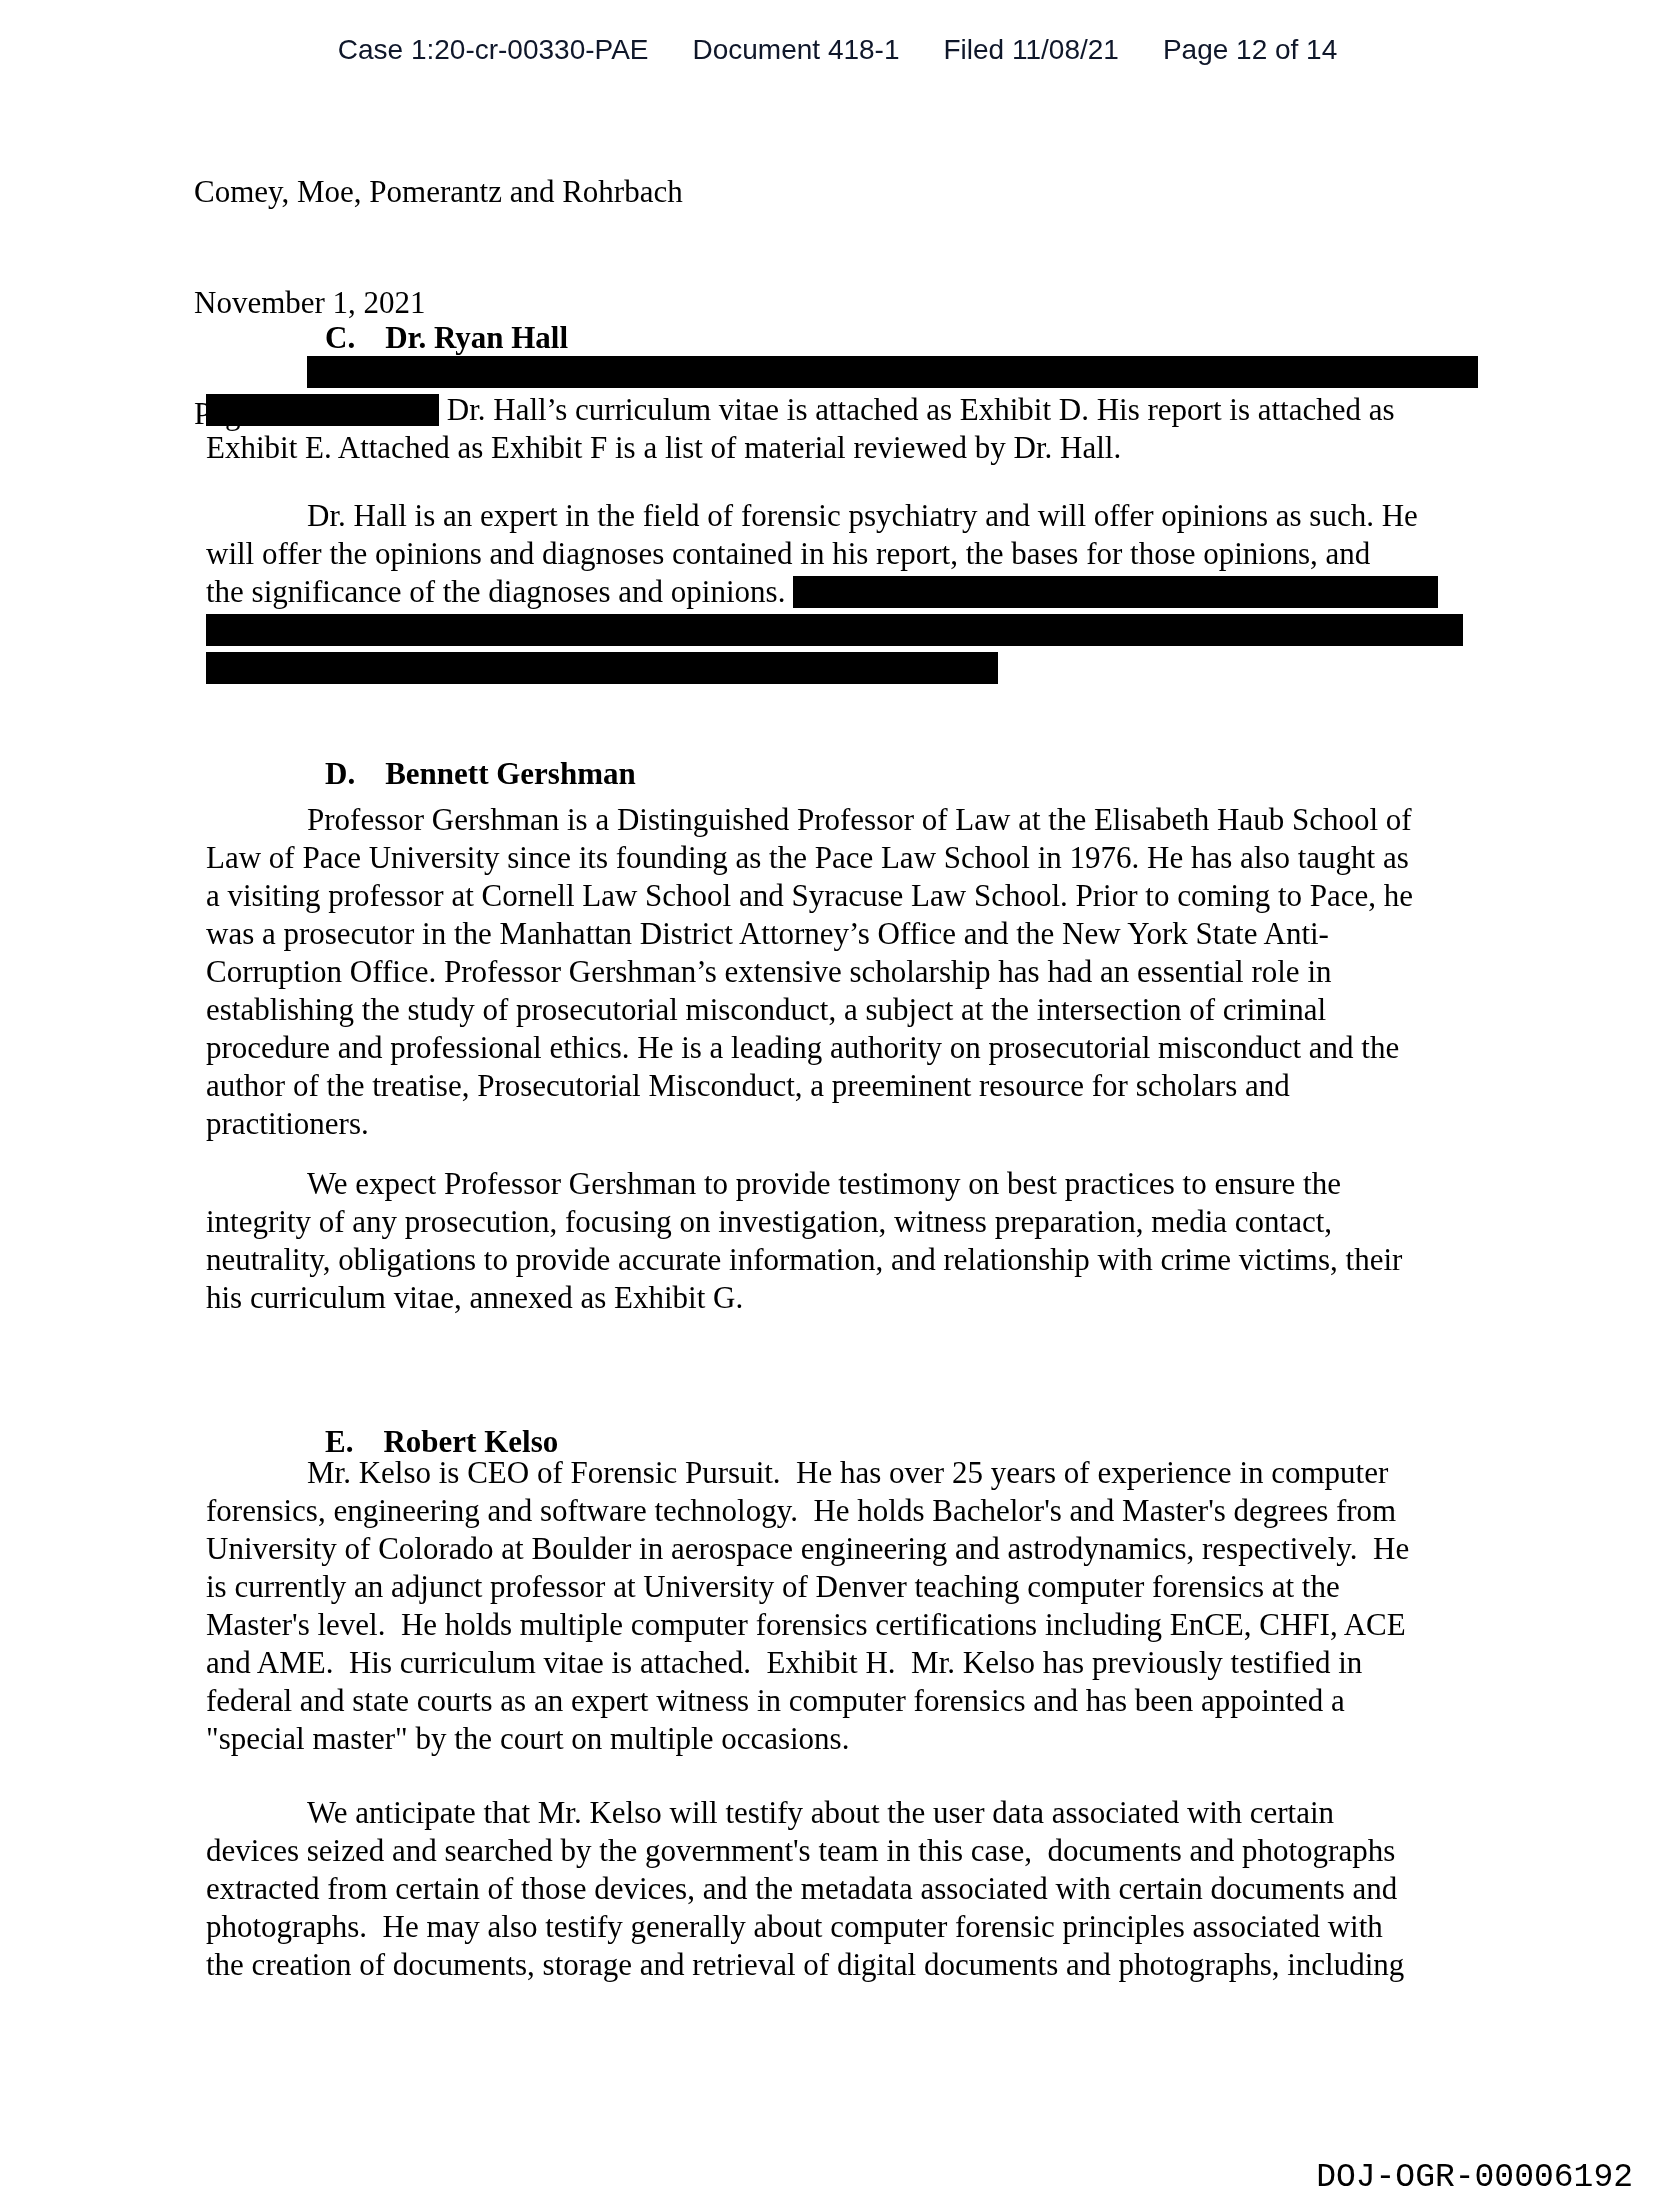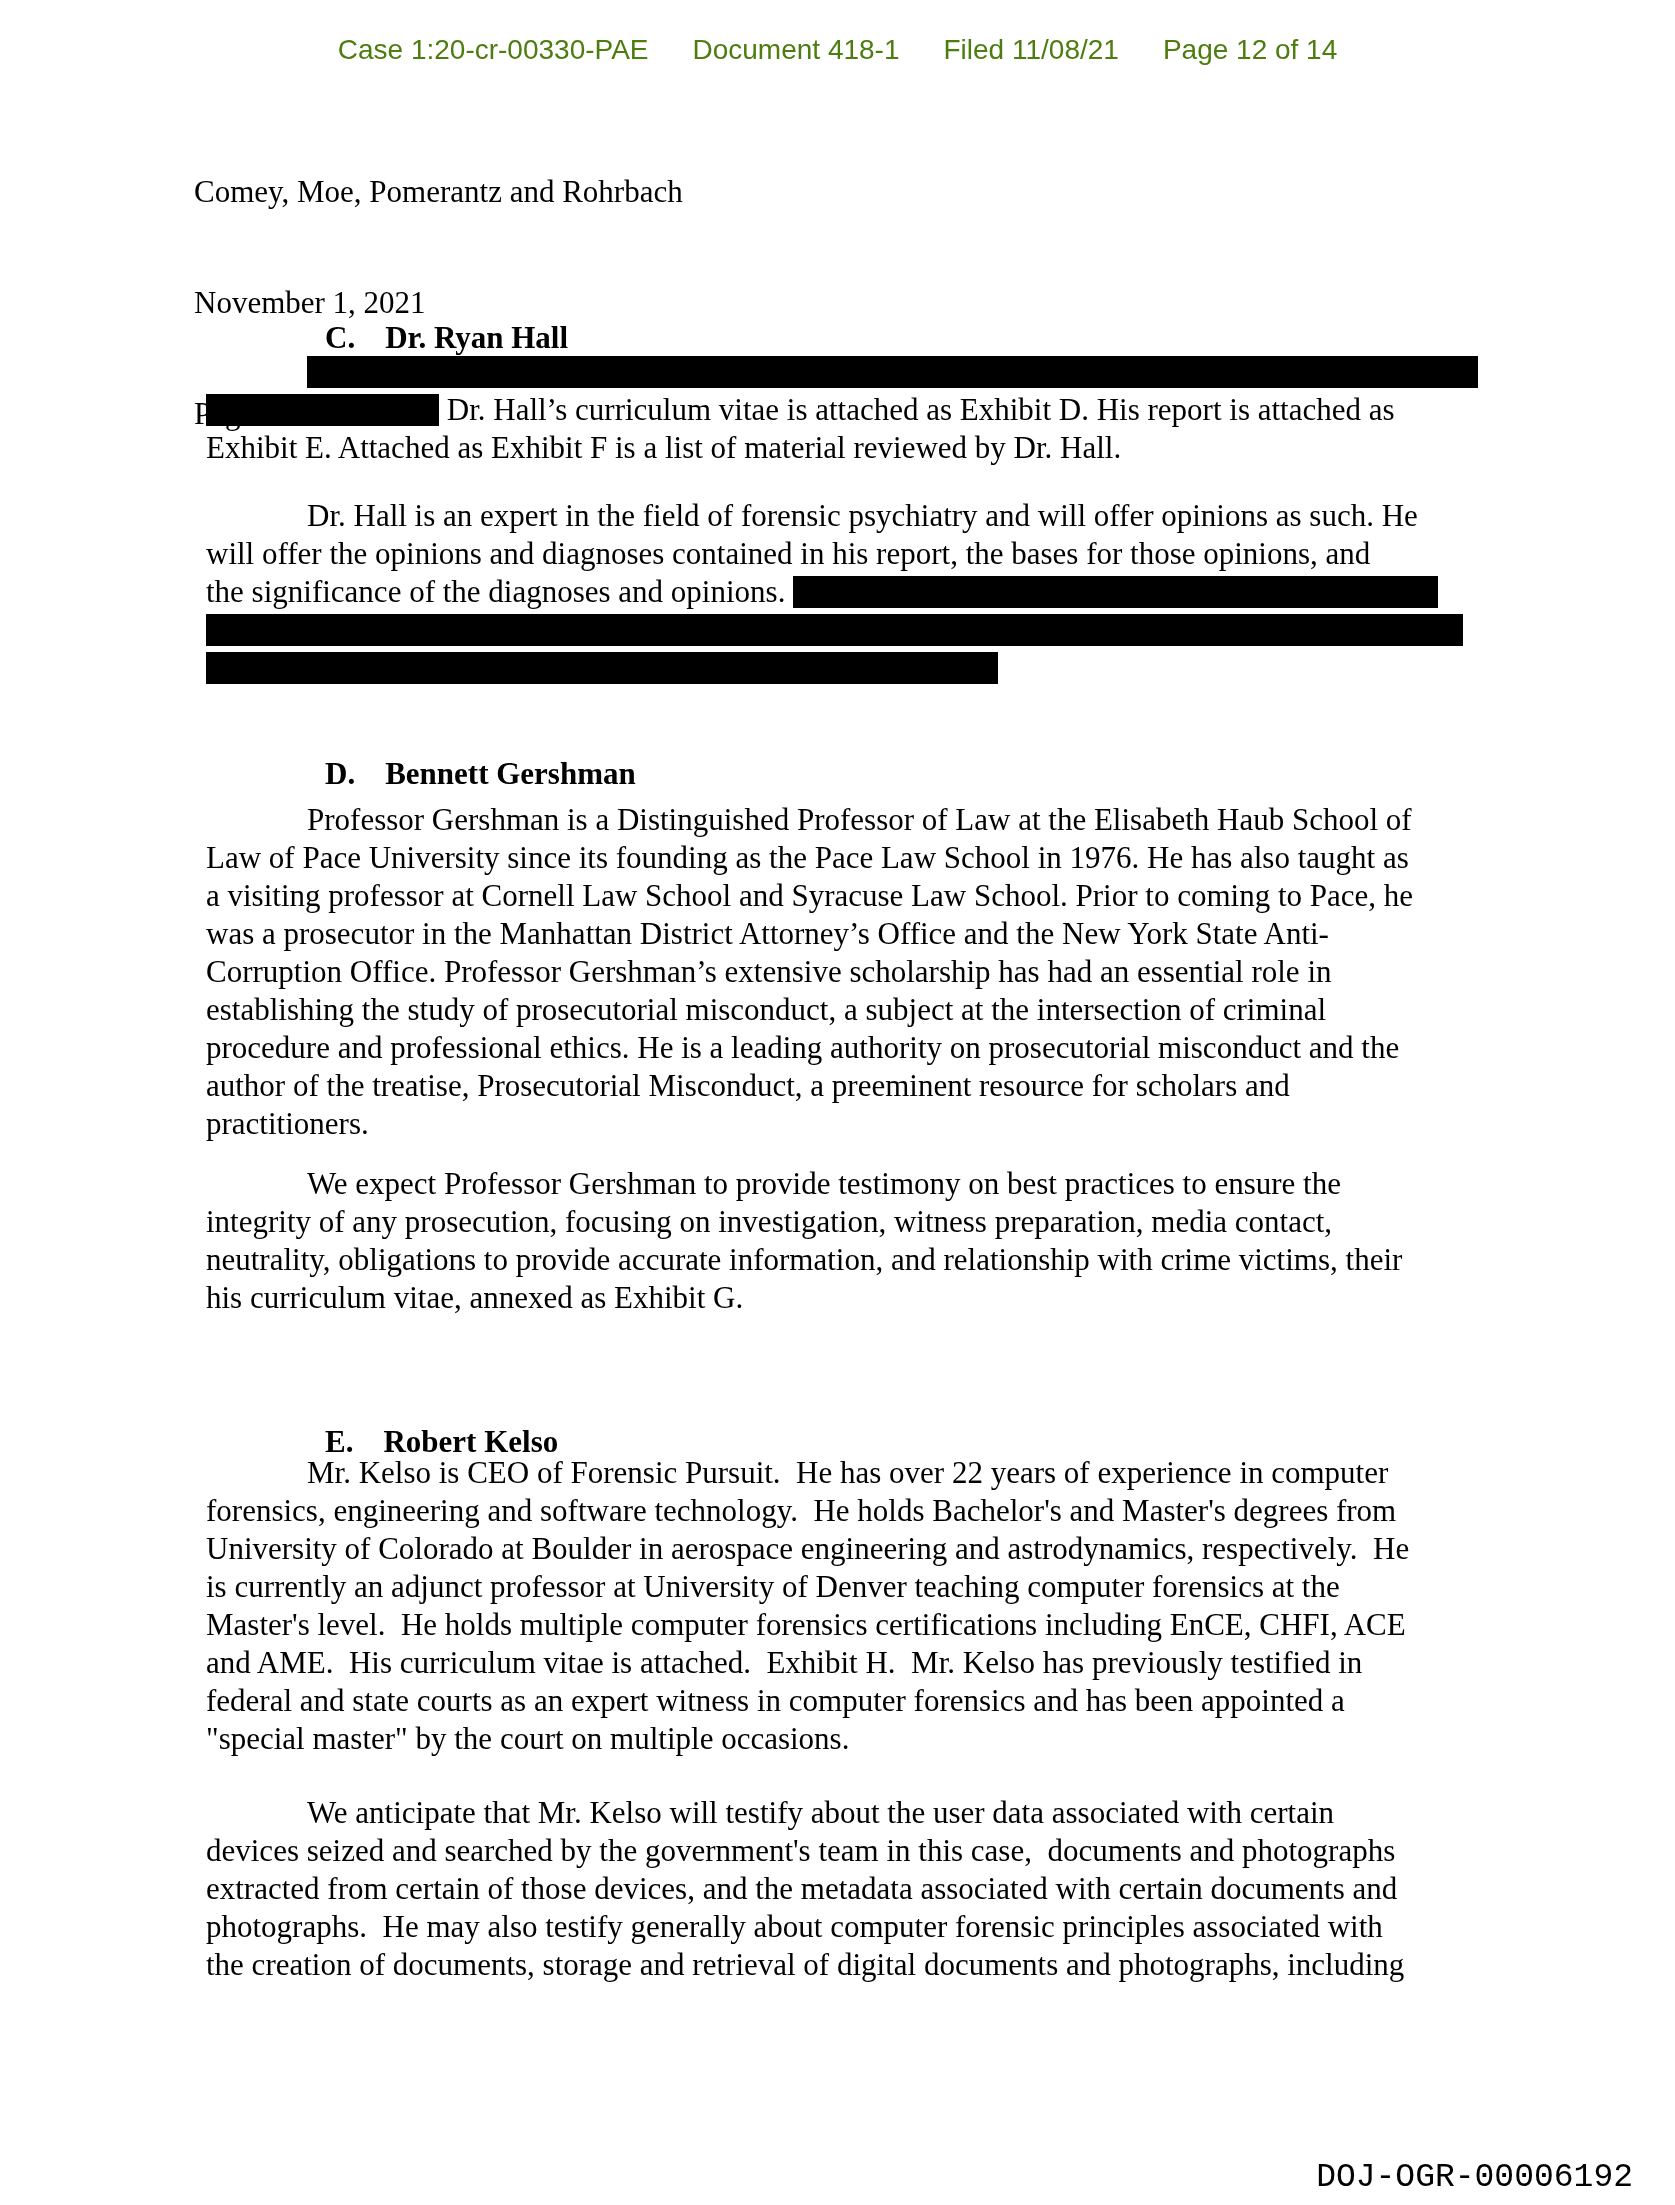--- a/index.html
+++ b/index.html
@@ -9,21 +9,21 @@
     background:#ffffff;
     font-family:"Liberation Serif", serif;
     color:#000;
     overflow:hidden;
   }
   .stamp{
     position:absolute;top:33px;left:0;right:0;
     display:flex;justify-content:center;gap:44px;
     font-family:"Liberation Sans", sans-serif;
     font-size:28px;line-height:34px;
-    color:#4d7c0f;
+    color:#0f172a;
     white-space:pre;
   }
   .addr{
     position:absolute;left:194px;top:99px;
     font-size:31px;line-height:37px;white-space:pre;
   }
   .heading{
     position:absolute;left:294px;
     font-size:31px;font-weight:bold;line-height:37px;white-space:pre;
   }
@@ -108,21 +108,21 @@
       <div class="line"><span>integrity of any prosecution, focusing on investigation, witness preparation, media contact,</span></div>
       <div class="line"><span>neutrality, obligations to provide accurate information, and relationship with crime victims, their</span></div>
       <div class="line"><span>his curriculum vitae, annexed as Exhibit G.</span></div>
     </div>
 
   <div class="heading" id="h-e">
     <span class="sec-letter">E.</span><span>Robert Kelso</span>
   </div>
 
   <div class="para" id="p-e1">
-      <div class="line"><span class="indent" style="width: 101px;"></span><span>Mr. Kelso is CEO of Forensic Pursuit.  He has over 22 years of experience in computer</span></div>
+      <div class="line"><span class="indent" style="width: 101px;"></span><span>Mr. Kelso is CEO of Forensic Pursuit.  He has over 25 years of experience in computer</span></div>
       <div class="line"><span>forensics, engineering and software technology.  He holds Bachelor's and Master's degrees from</span></div>
       <div class="line"><span>University of Colorado at Boulder in aerospace engineering and astrodynamics, respectively.  He</span></div>
       <div class="line"><span>is currently an adjunct professor at University of Denver teaching computer forensics at the</span></div>
       <div class="line"><span>Master's level.  He holds multiple computer forensics certifications including EnCE, CHFI, ACE</span></div>
       <div class="line"><span>and AME.  His curriculum vitae is attached.  Exhibit H.  Mr. Kelso has previously testified in</span></div>
       <div class="line"><span>federal and state courts as an expert witness in computer forensics and has been appointed a</span></div>
       <div class="line"><span>"special master" by the court on multiple occasions.</span></div>
     </div>
   <div class="para" id="p-e2">
       <div class="line"><span class="indent" style="width: 101px;"></span><span>We anticipate that Mr. Kelso will testify about the user data associated with certain</span></div>

